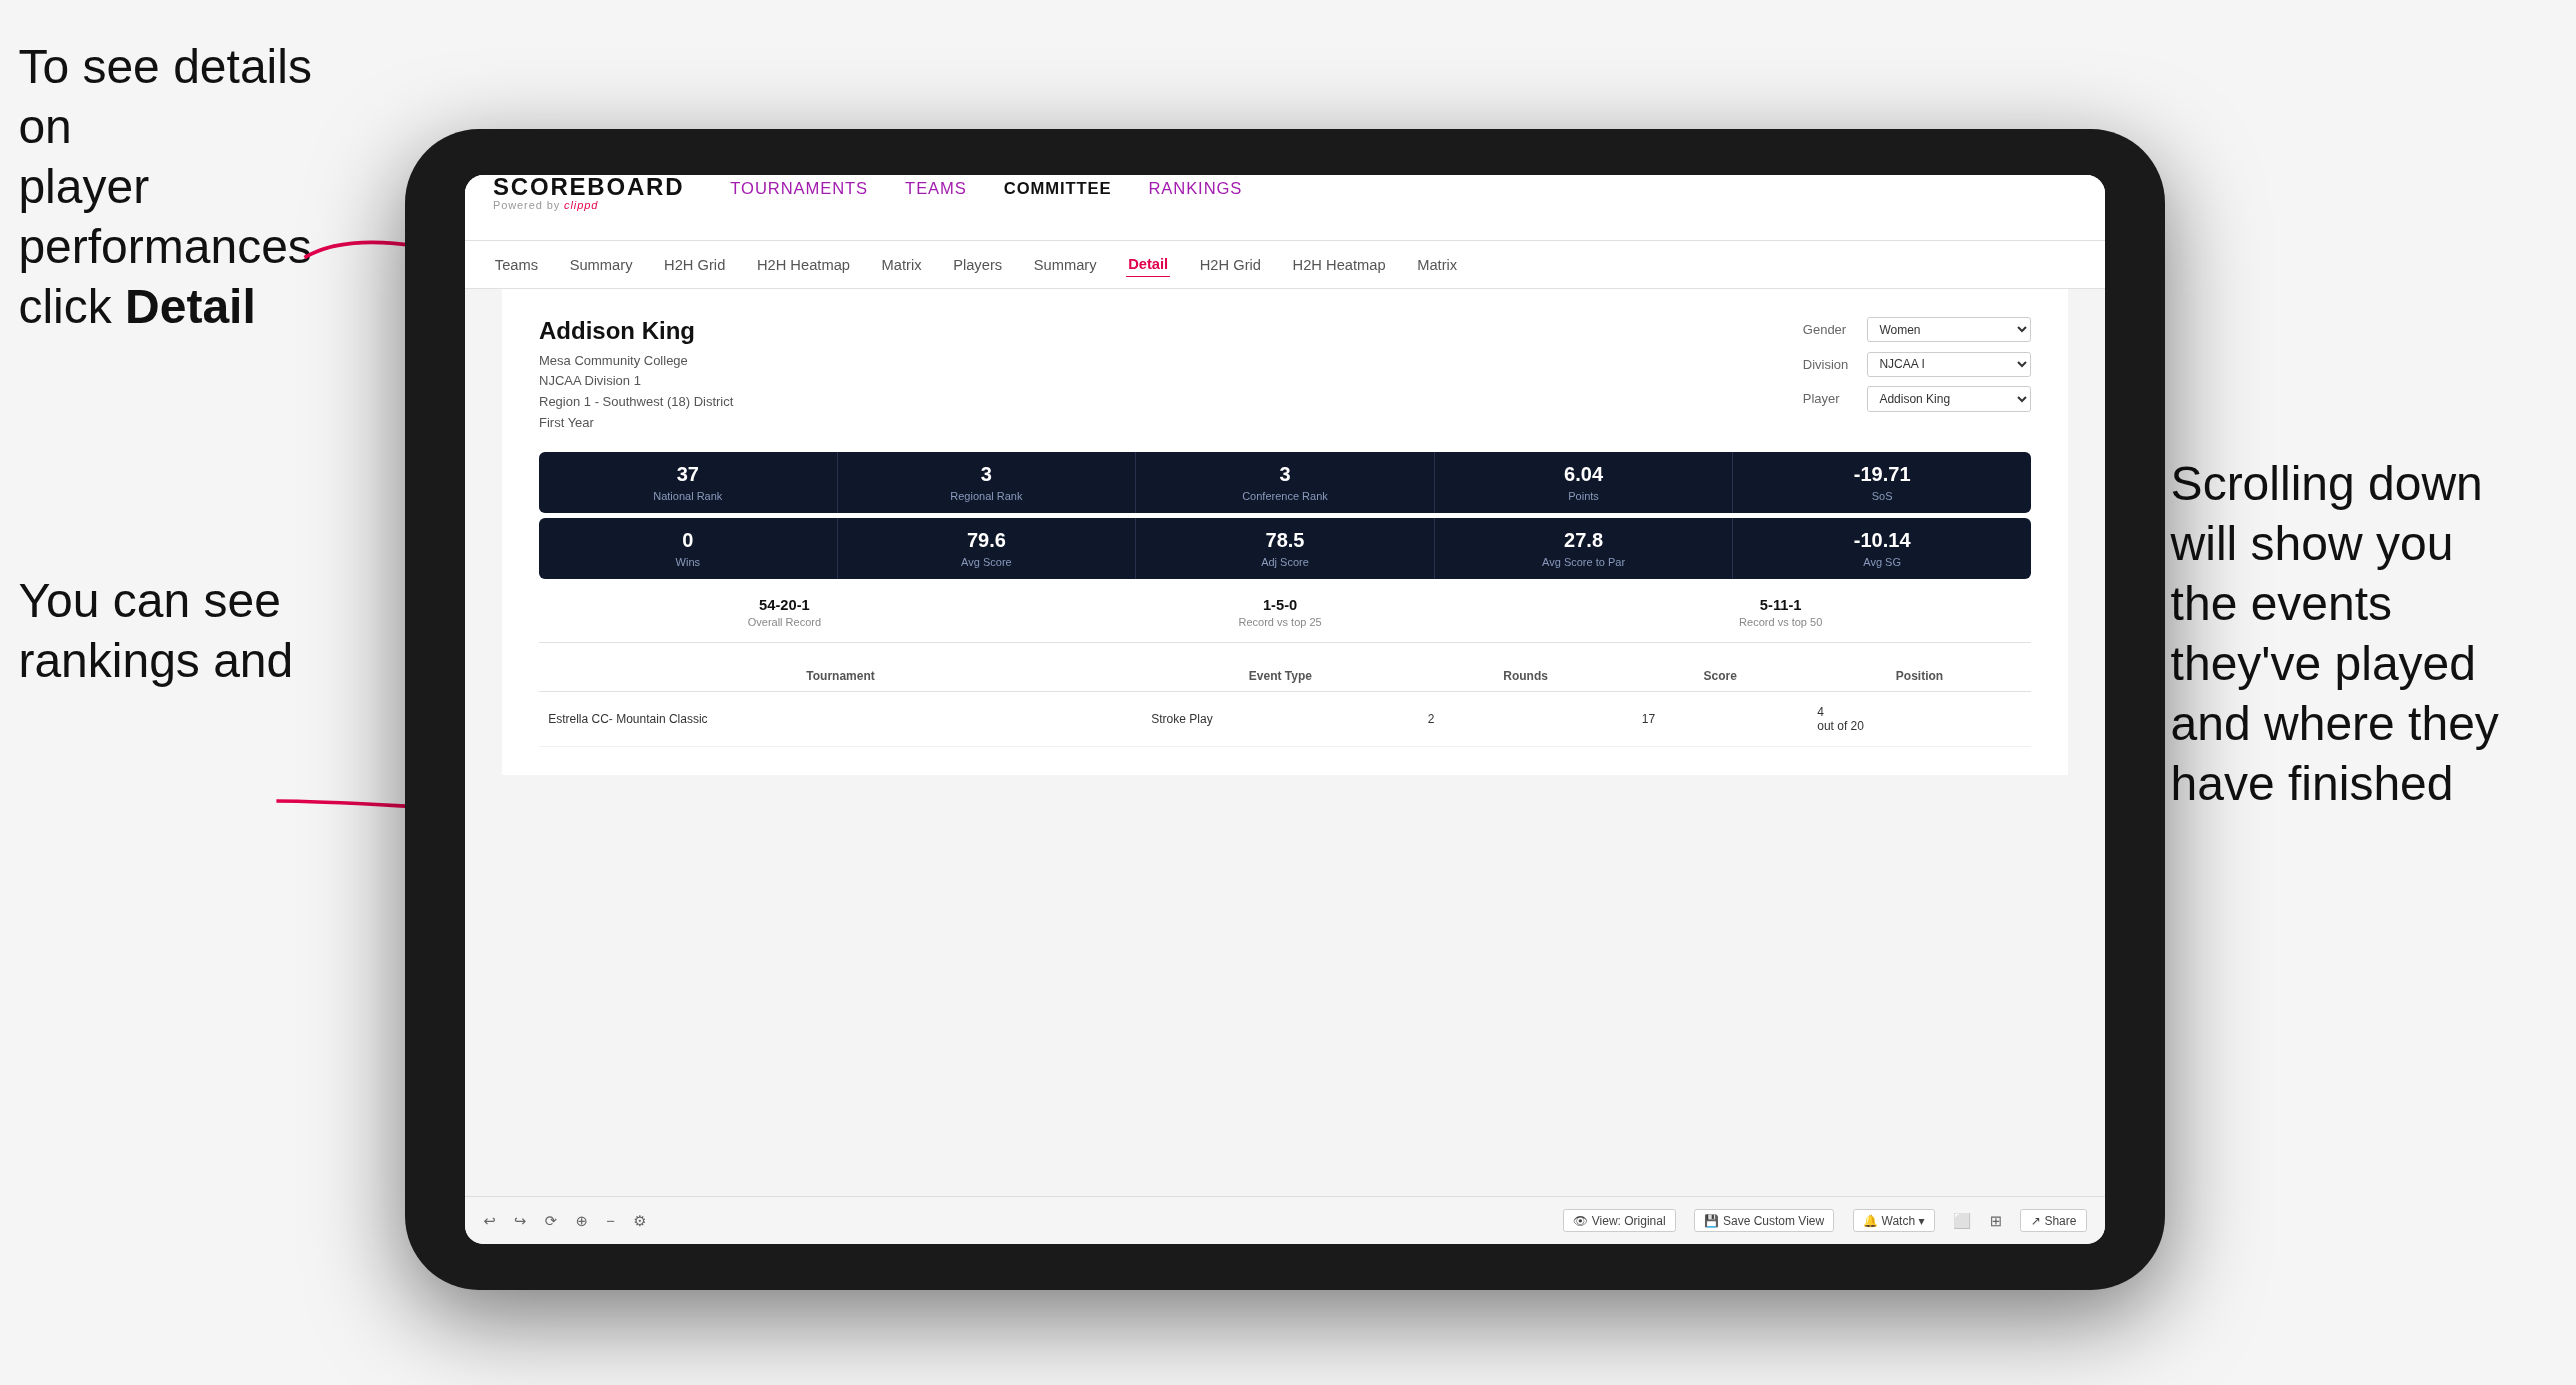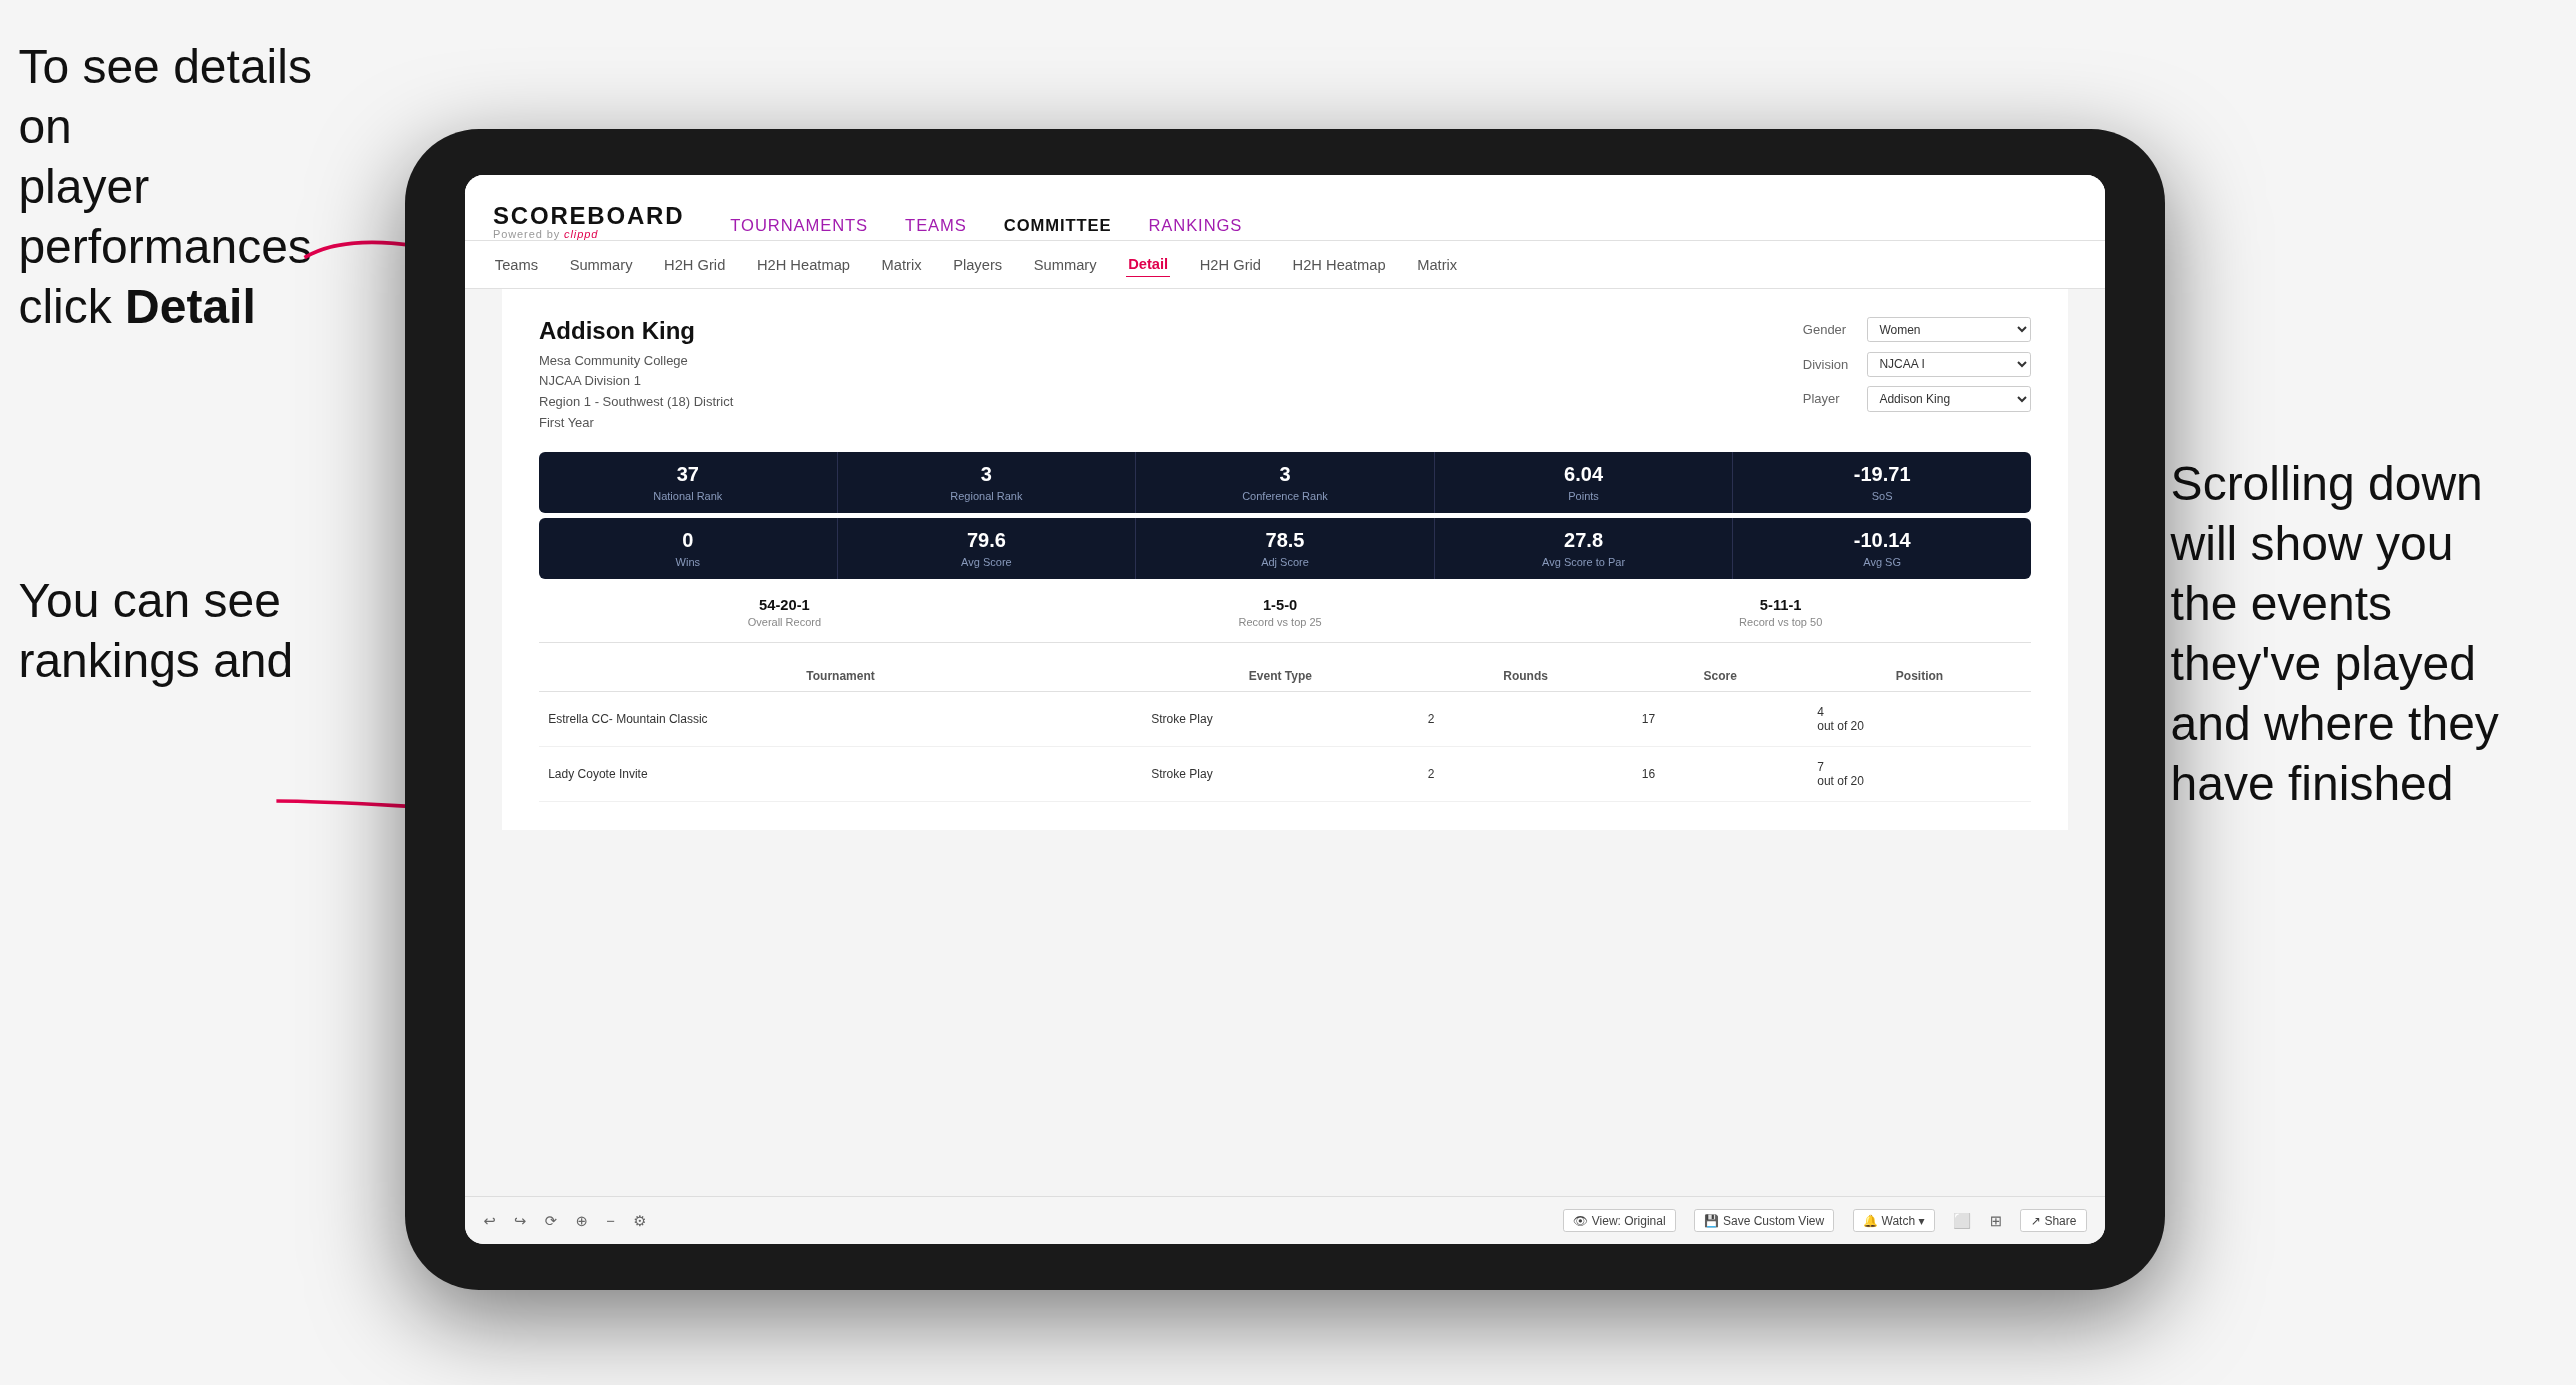--- a/index.html
+++ b/index.html
@@ -63,21 +63,21 @@
       overflow: hidden;
       display: flex;
       flex-direction: column;
     }
 
     
     .top-nav {
       background: #fff;
       border-bottom: 0.9px solid #e0e0e0;
       display: flex;
-      align-items: flex-end;
+      align-items: flex-start;
       padding: 0 28px;
       height: 66px;
       flex-shrink: 0;
     }
 
     .logo-area {
       display: flex;
       flex-direction: column;
       margin-right: 46px;
     }
@@ -521,27 +521,20 @@
               <th>Position</th>
             </tr>
           </thead>
           <tbody>
             <tr class="table-row">
               <td>Estrella CC- Mountain Classic</td>
               <td>Stroke Play</td>
               <td>2</td>
               <td>17</td>
               <td>4<br>out of 20</td>
-            </tr>
-            <tr class="table-row">
-              <td>Lady Coyote Invite</td>
-              <td>Stroke Play</td>
-              <td>2</td>
-              <td>16</td>
-              <td>7<br>out of 20</td>
             </tr>
           </tbody>
         </table>
 
       </div>
     </div>
 
     <div class="bottom-toolbar">
       <span class="toolbar-icon">↩</span>
       <span class="toolbar-icon">↪</span>

